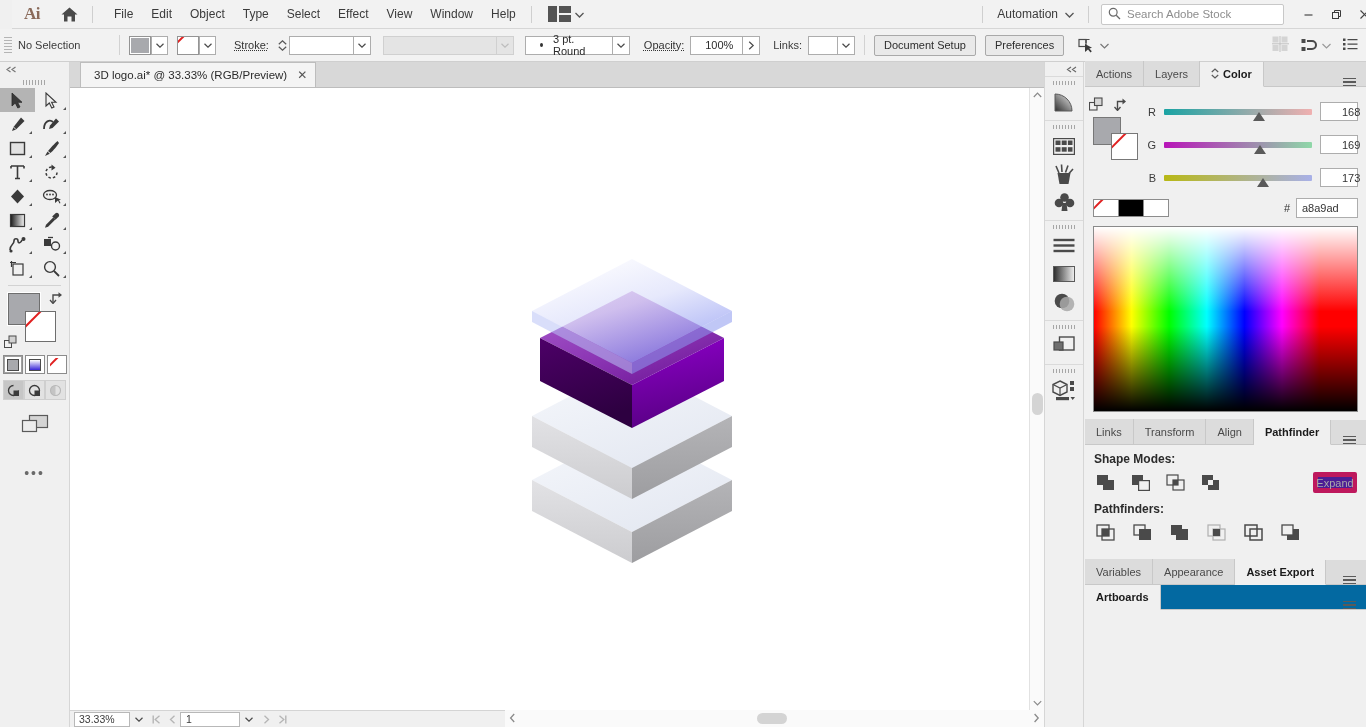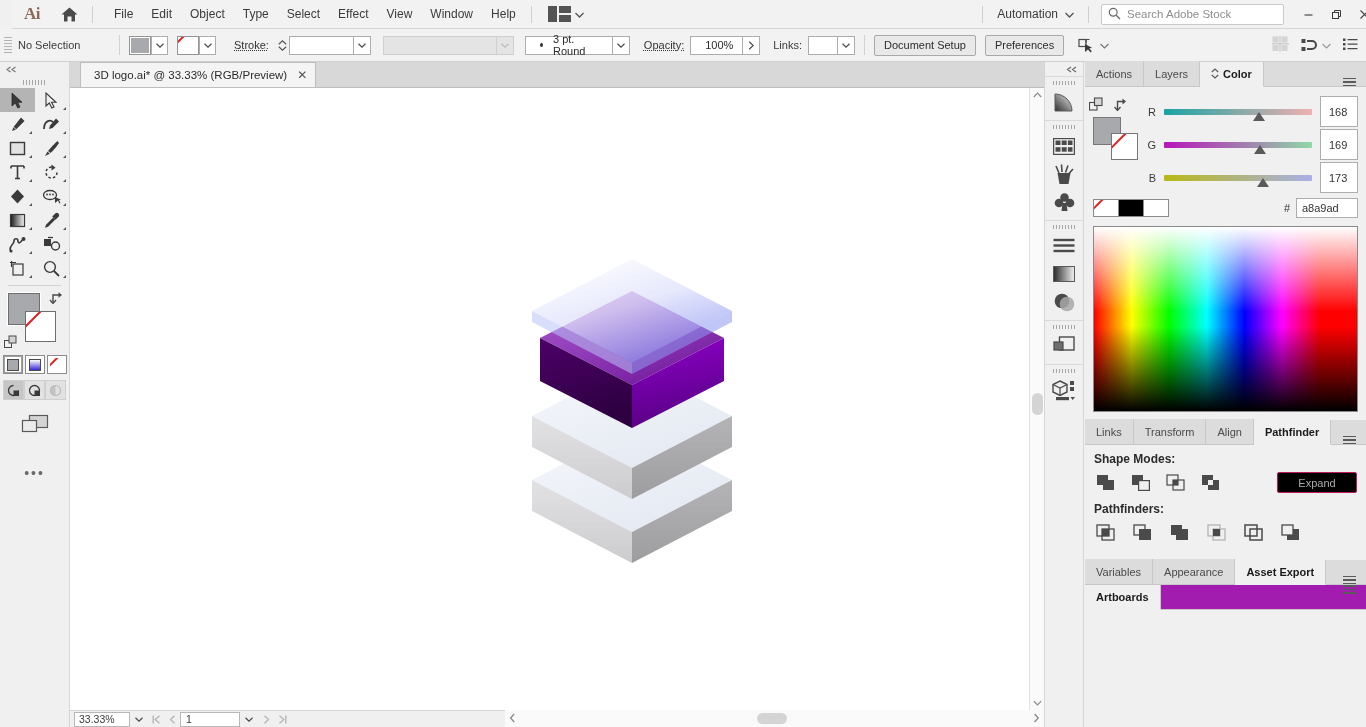--- a/index.html
+++ b/index.html
@@ -207,45 +207,45 @@
   .cp-sliders { flex: 1; padding-right: 8px; }
   .sliderrow { display: flex; align-items: center; height: 33px; gap: 8px; }
   .slabel { width: 16px; text-align: right; font-size: 11px; color: #3b3b3b; }
   .strack { position: relative; flex: 1; height: 16px; display: flex; align-items: center; }
   .sbar { width: 100%; height: 6px; border-radius: 1px; }
   .sbar.r { background: linear-gradient(to right, #1aa3a3, #f0b0b0); }
   .sbar.g { background: linear-gradient(to right, #b815b8, #8fd8a8); }
   .sbar.b { background: linear-gradient(to right, #b8b815, #a8b0e8); }
   .sthumb { position: absolute; top: 8px; width: 0; height: 0;
     border-left: 6px solid transparent; border-right: 6px solid transparent; border-bottom: 9px solid #5a5a5a; }
-  .svalfield { width: 38px; height: 31px; background: #fff; border: 1px solid #adadad; display: flex; align-items: center; padding-left: 8px; font-size: 11px; }
+  .svalfield { width: 38px; height: 19px; background: #fff; border: 1px solid #adadad; display: flex; align-items: center; padding-left: 21px; font-size: 11px; }
   .cp-bottom { display: flex; align-items: center; padding: 4px 8px 6px 8px; }
   .nonebox { width: 26px; height: 18px; background: #fff; border: 1px solid #8c8c8c; position: relative; overflow: hidden; }
   .nonebox::after { content: ""; position: absolute; left: -1px; top: 50%; width: 36px; height: 1.6px; background: #e02020; transform: rotate(-45deg); transform-origin: left center; }
   .blackbox { width: 25px; height: 18px; background: #000; border: 1px solid #8c8c8c; border-left: none; }
   .whitebox { width: 25px; height: 18px; background: #fff; border: 1px solid #8c8c8c; border-left: none; }
   .hexwrap { margin-left: auto; display: flex; align-items: center; gap: 6px; }
   .hexfield { width: 62px; height: 20px; background: #fff; border: 1px solid #adadad; display: flex; align-items: center; padding-left: 5px; font-size: 11px; }
   .spectrum {
     margin: 2px 8px 8px 8px; height: 186px; border: 1px solid #8a8a8a; position: relative; overflow: hidden;
     background:
       linear-gradient(to bottom, #ffffff 0%, rgba(255,255,255,0) 46%, rgba(0,0,0,0) 54%, #000000 100%),
       linear-gradient(to right, #ff0000 0%, #ffff00 14.3%, #00ff00 28.6%, #00ffff 42.9%, #0000ff 57.2%, #ff00ff 71.5%, #ff0000 85.8%, #ff0000 100%);
   }
 
   
   .pfbody { padding: 7px 9px 9px 9px; }
   .pf-label { font-size: 12px; color: #2b2b2b; font-weight: bold; margin-bottom: 6px; }
   .pf-row { display: flex; align-items: center; gap: 13px; margin-bottom: 9px; }
   .pf-row.wide { gap: 15px; }
   .pfbtn { width: 22px; height: 20px; display: flex; align-items: center; justify-content: center; }
-  .expandbtn { margin-left: auto; width: 80px; height: 21px; background: #000000; border: 1px solid #be185d; border-radius: 2px; color: #aaa; font-size: 11px; display: flex; align-items: center; justify-content: center; }
+  .expandbtn { margin-left: auto; width: 44px; height: 21px; background: #4c1d95; border: 5px solid #be185d; border-radius: 2px; color: #aaa; font-size: 11px; display: flex; align-items: center; justify-content: center; }
 
   .emptypanel { height: 70px; background: #f0f0f0; }
-  .onetab { display: flex; height: 25px; background: #a21caf; border-bottom: 1px solid #c8c8c8; }
+  .onetab { display: flex; align-items: flex-end; height: 25px; background: #0369a1; border-bottom: 1px solid #c8c8c8; }
 </style>
 </head>
 <body>
 
 <div class="app">
 
   <div class="menubar">
     <div class="ai-logo">Ai</div>
     <div class="home-btn">
       <svg width="17" height="15" viewBox="0 0 17 15">

